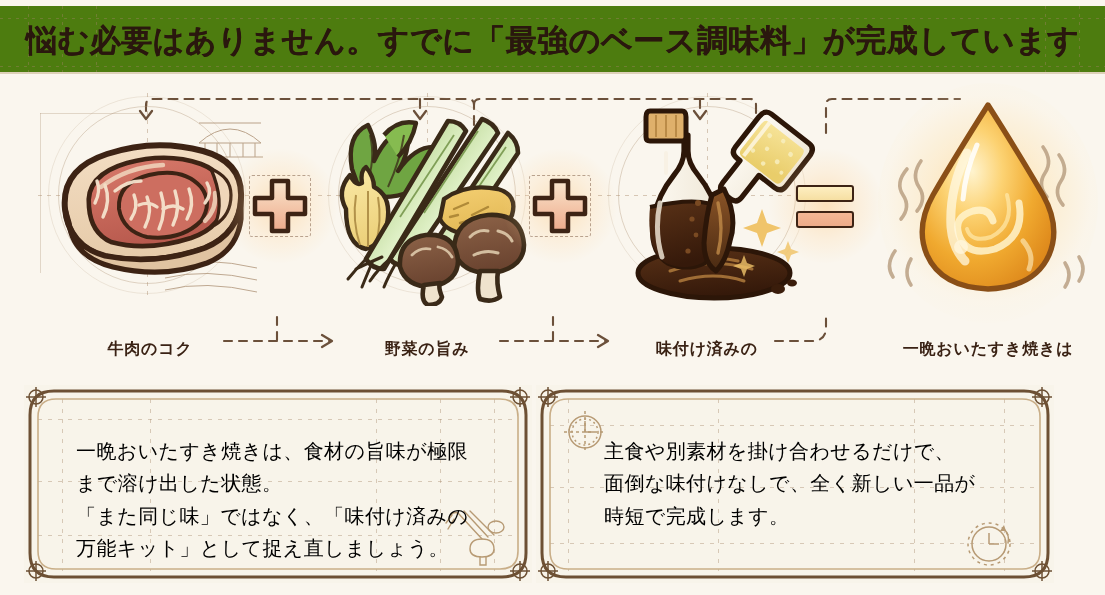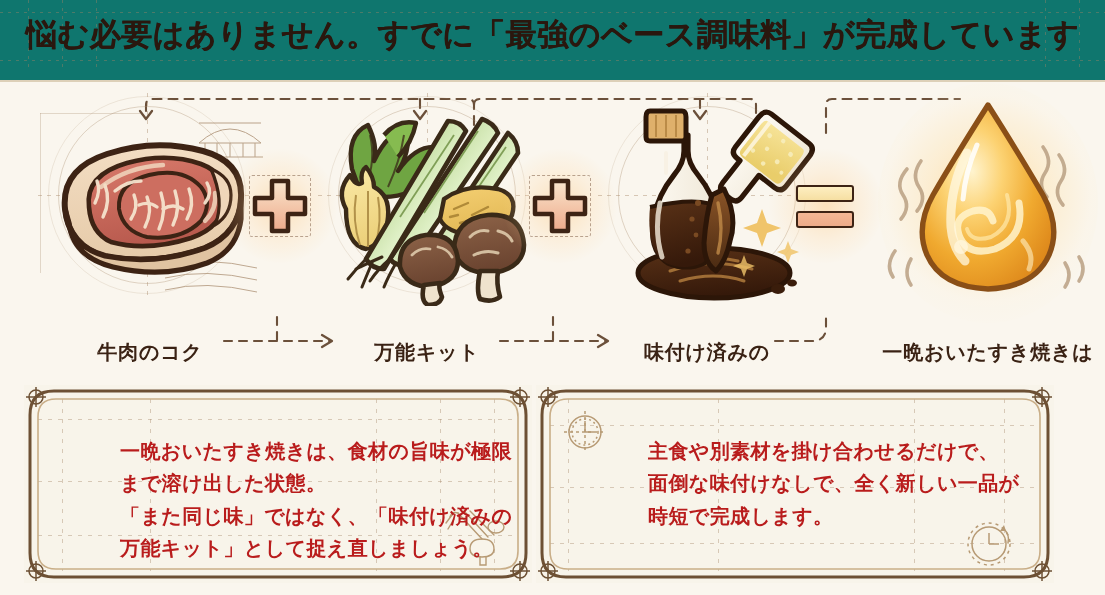--- a/index.html
+++ b/index.html
@@ -16,23 +16,23 @@
     position: relative;
     width: 1105px;
     height: 595px;
     background: #faf6ee;
     overflow: hidden;
   }
 
   
   #header {
     position: absolute;
-    left: 0; top: 0;
-    width: 1105px; height: 82px;
-    background: #0f766e;
+    left: 0; top: 6px;
+    width: 1105px; height: 68px;
+    background: #4d7c0f;
     border-bottom: 2px solid #ddd0b8;
     overflow: hidden;
   }
   #header-grid {
     position: absolute;
     left: 0; top: 0; width: 100%; height: 100%;
     background-image:
       repeating-linear-gradient(to right,
         rgba(150,120,90,0.26) 0 4px, rgba(0,0,0,0) 4px 10px),
       repeating-linear-gradient(to bottom,
@@ -103,21 +103,21 @@
   .node .art {
     position: absolute;
     left: 0; top: 0;
     width: 230px; height: 215px;
   }
   .node-label {
     position: absolute;
     top: 248px;
     width: 230px;
     text-align: center;
-    font-size: 20px;
+    font-size: 16px;
     font-weight: 700;
     color: #3a2214;
     letter-spacing: 0.8px;
     white-space: nowrap;
   }
 
   
   .op {
     position: absolute;
     top: 100px;
@@ -166,26 +166,25 @@
     background: #f8f4ea;
   }
   .panel-outer {
     position: absolute;
     left: 0; top: 0; width: 100%; height: 100%;
   }
   .panel-text {
     position: absolute;
     top: 50px;
     font-size: 20px;
-    font-weight: 700;
+    font-weight: 400;
     line-height: 1.62;
-    color: #b91c1c;
+    color: #000000;
     letter-spacing: 0.4px;
     white-space: pre-line;
-    margin-left: 44px;
   }
   .panel-grid-v {
     position: absolute; width: 1px;
     background-image: repeating-linear-gradient(to bottom,
       rgba(165,135,105,0.40) 0 4px, rgba(255,255,255,0) 4px 10px);
   }
   .panel-grid-h {
     position: absolute; height: 1px;
     background-image: repeating-linear-gradient(to right,
       rgba(165,135,105,0.40) 0 4px, rgba(255,255,255,0) 4px 10px);
@@ -409,21 +408,21 @@
         <g stroke="#3a2a18" stroke-width="4.6" stroke-linejoin="round">
           <path d="M88 176 Q86 148 114 144 Q144 142 146 170 Q146 190 120 196
                    Q94 196 88 176 Z" fill="url(#shiiG)"></path>
           <path d="M112 194 Q108 210 116 214 Q128 214 130 206 Q126 196 128 192 Z" fill="#efe3cd"></path>
         </g>
         <g stroke="#e4d1b2" stroke-width="2.8" fill="none" stroke-linecap="round" opacity="0.85">
           <path d="M100 164 Q108 156 118 158"></path>
           <path d="M126 156 Q136 158 140 166"></path>
         </g>
       </svg>
-      <div class="node-label">万能キット</div>
+      <div class="node-label">野菜の旨み</div>
     </div>
 
     <div class="op" style="left:525px;">
       <div class="op-glow"></div>
       <div class="op-dashbox"></div>
       <svg style="position:absolute;left:0;top:0;width:70px;height:70px;" viewBox="0 0 70 70" xmlns="http://www.w3.org/2000/svg">
         <path d="M27 10 H43 V27 H60 V43 H43 V60 H27 V43 H10 V27 H27 Z" fill="url(#plusG1)" stroke="#3d2314" stroke-width="4.5" stroke-linejoin="round"></path>
       </svg>
     </div>
 

